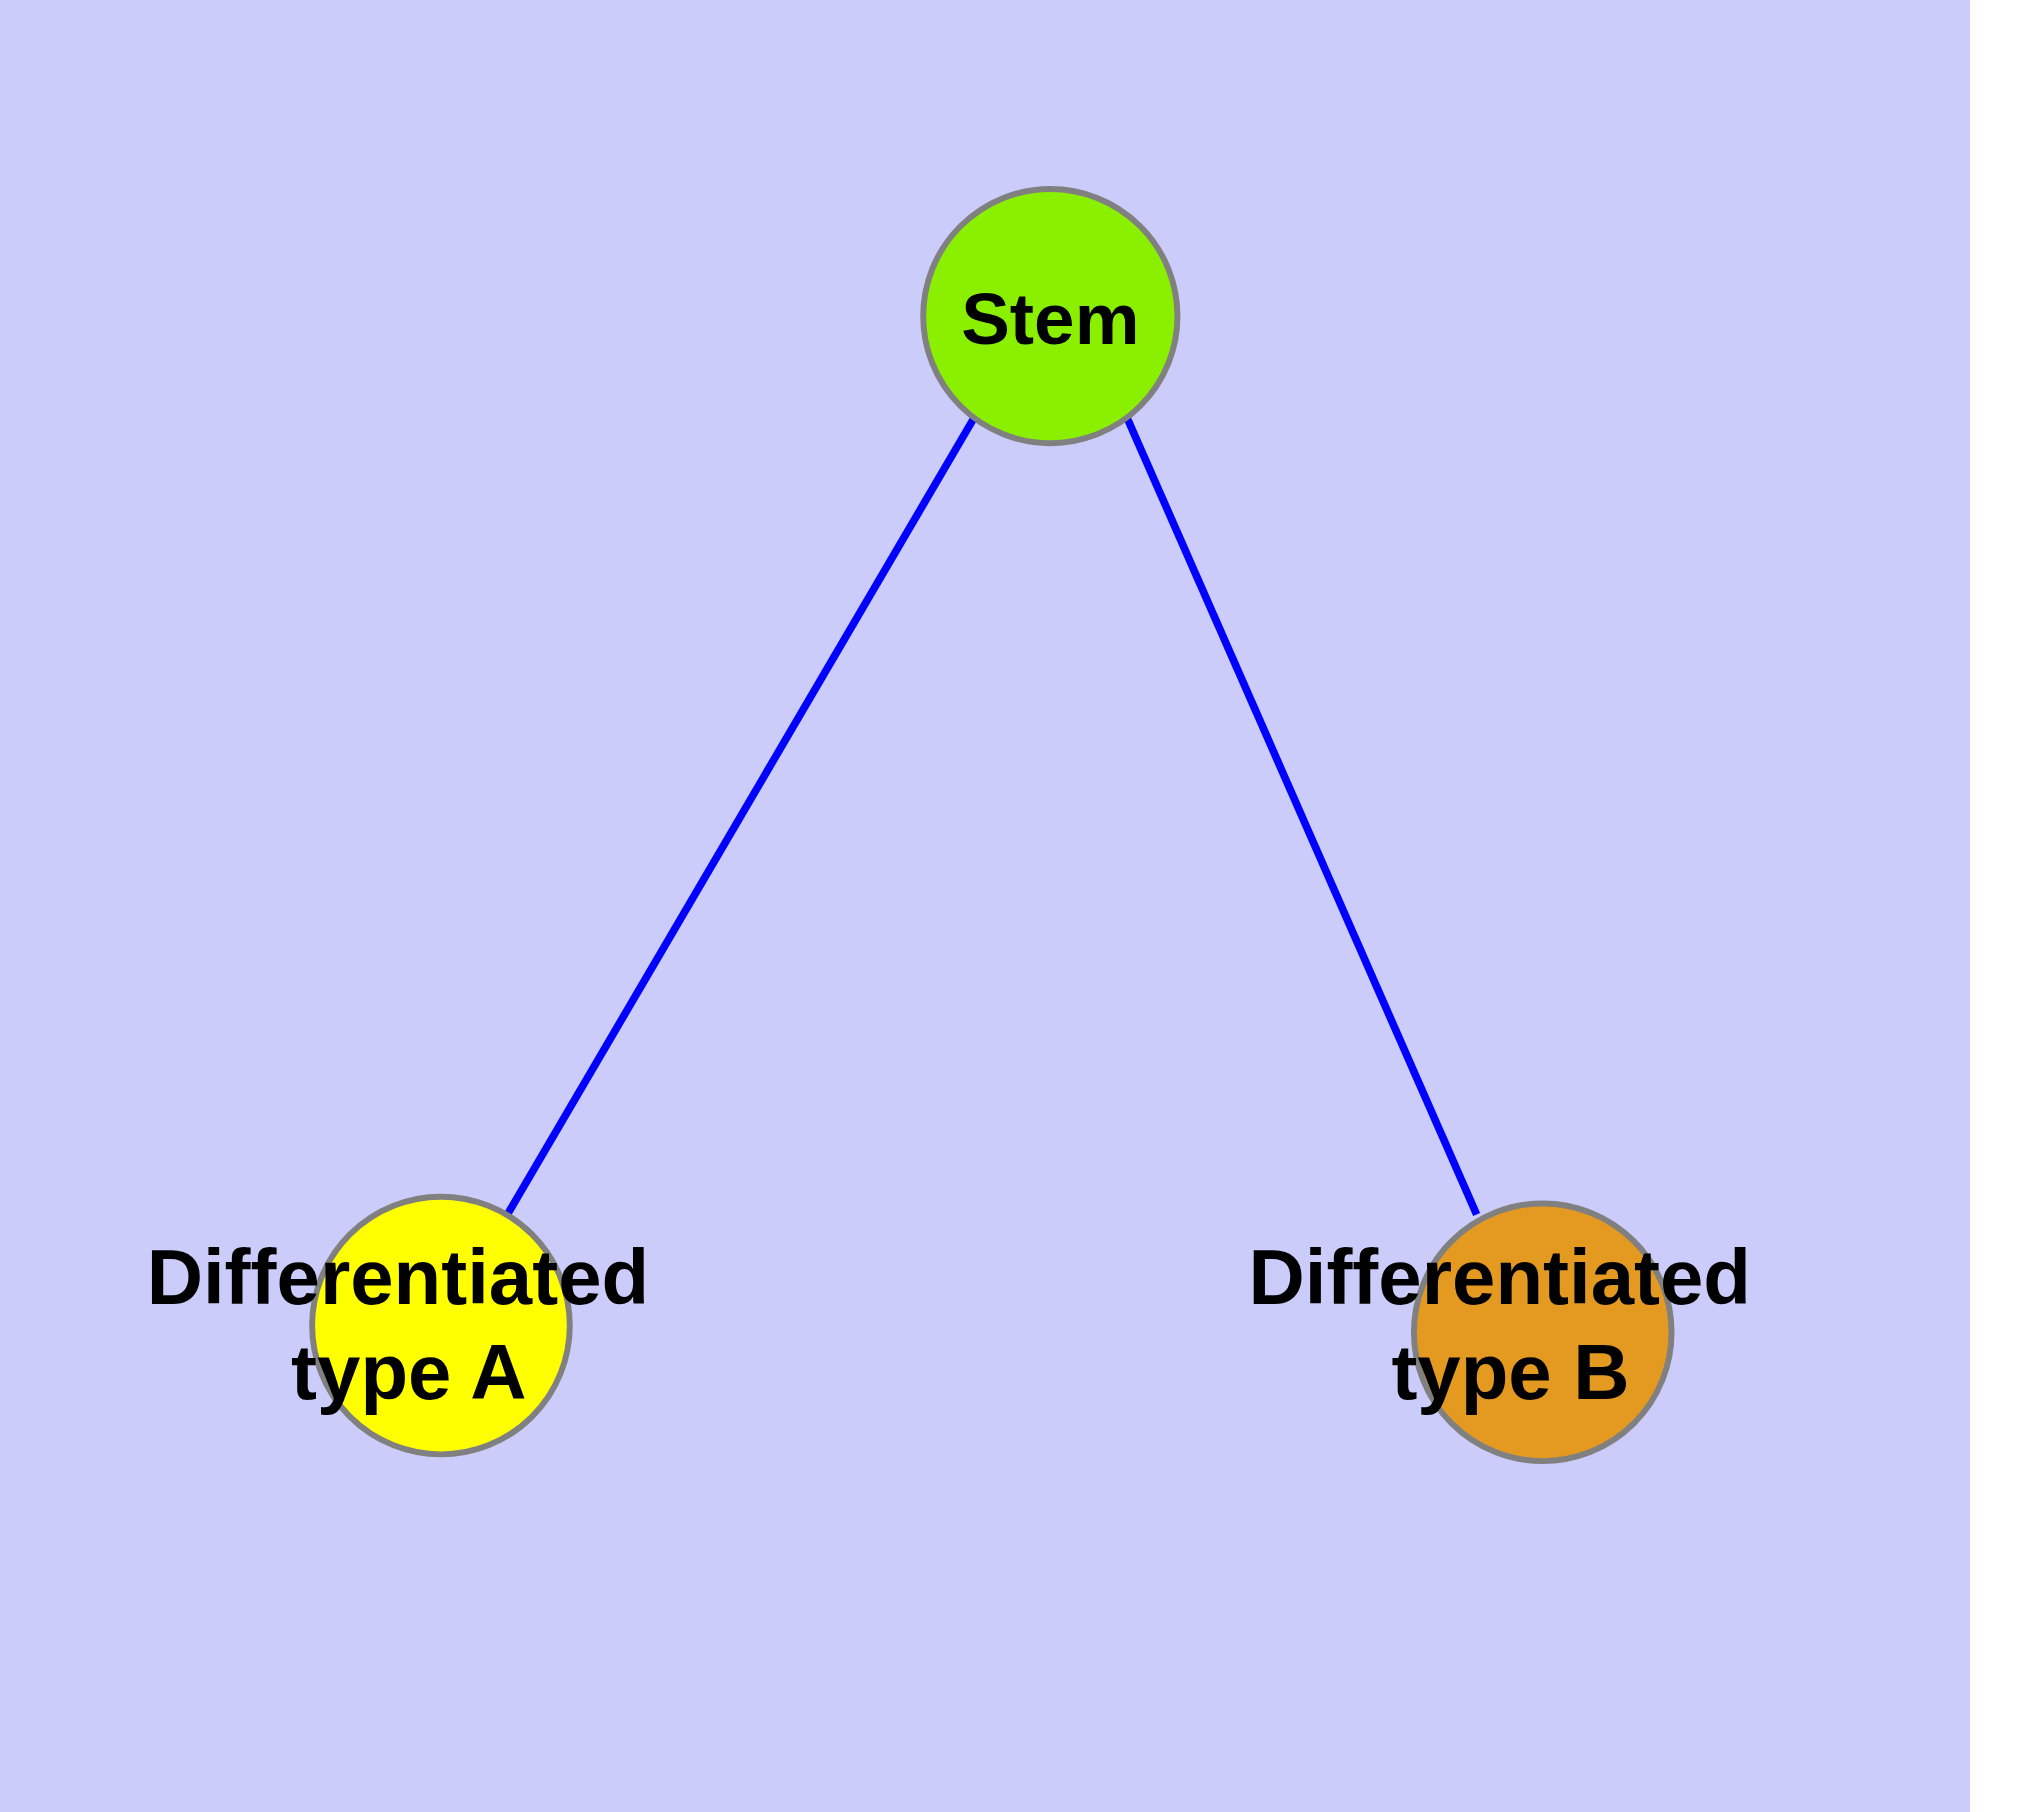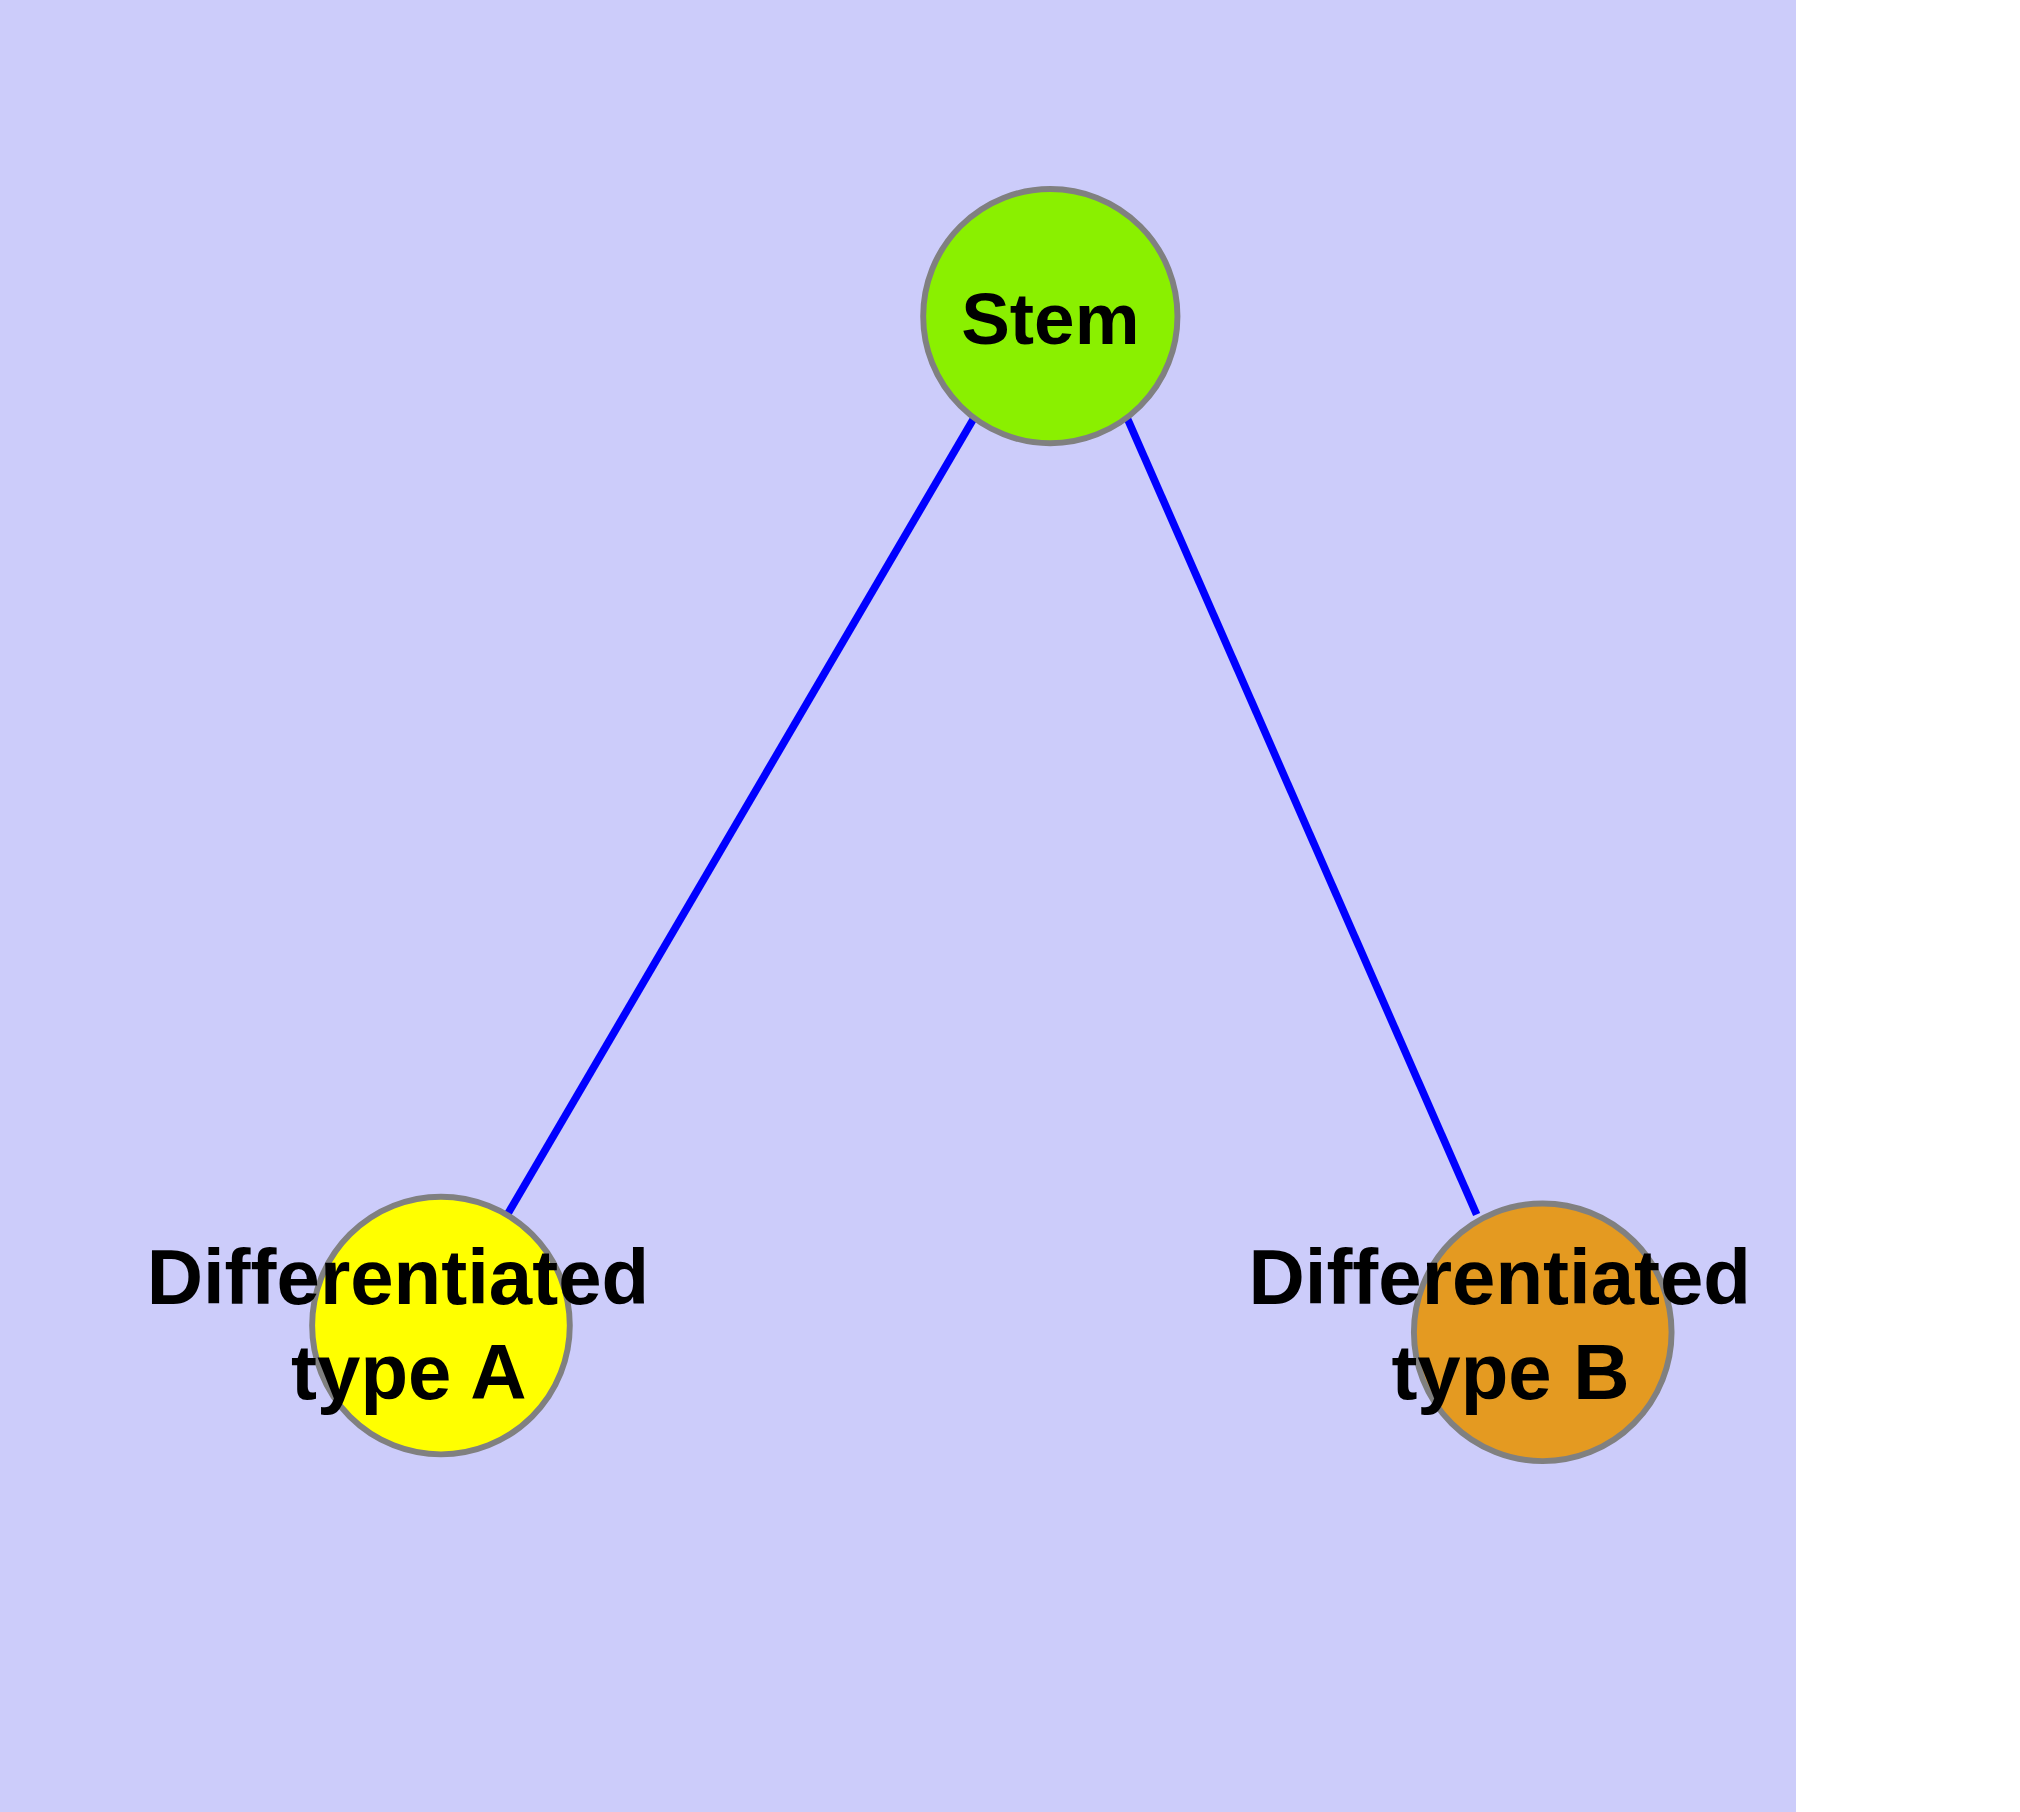--- a/index.html
+++ b/index.html
@@ -2,21 +2,21 @@
 <html style="font-size:13.6px"><head>
 <meta charset="utf-8">
 <style>
   html, body {
     margin: 0;
     padding: 0;
     background: #ffffff;
   }
   #stage {
     position: relative;
-    width: 1796px;
+    width: 1970px;
     height: 1812px;
     overflow: hidden;
     background: #ccccfa;
     font-family: "Liberation Sans", sans-serif;
   }
   #graph-svg {
     position: absolute;
     top: 0;
     left: 0;
     width: 2021px;

